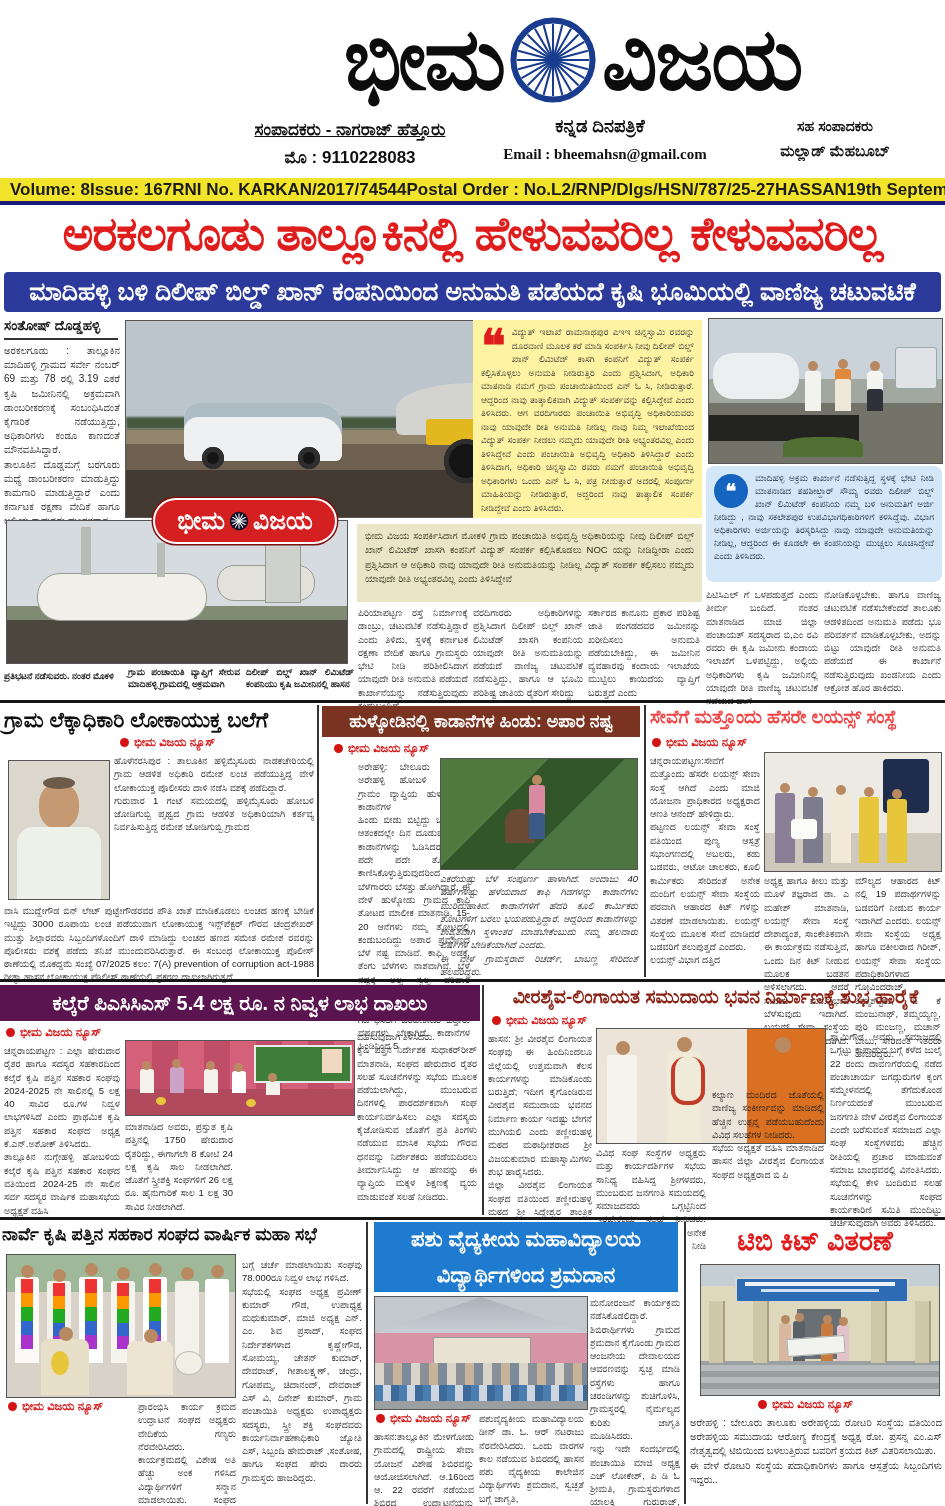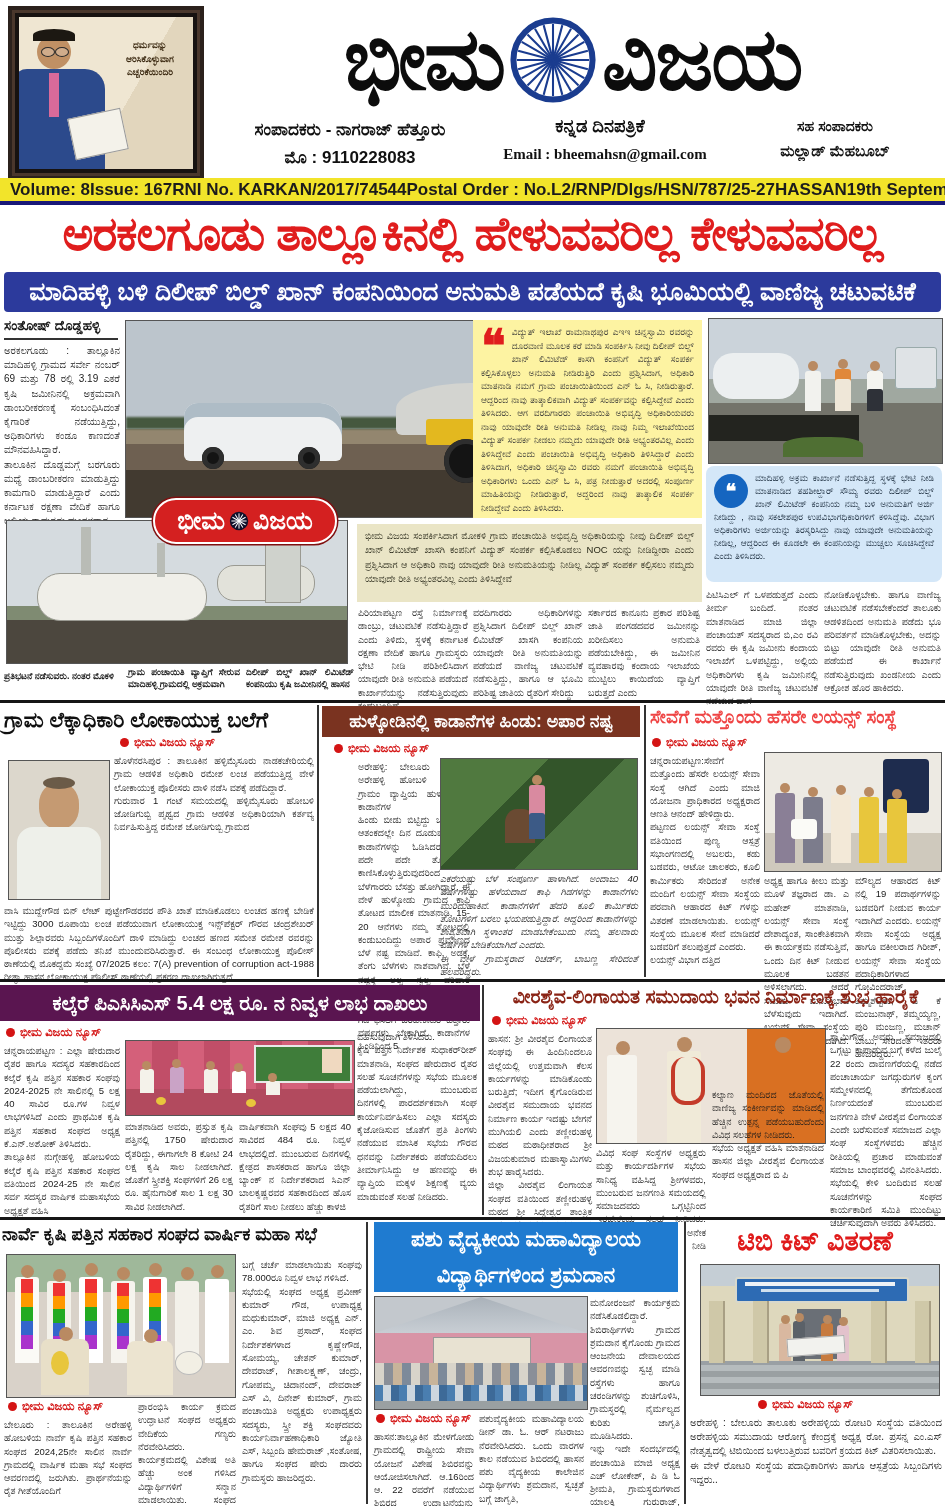--- a/index.html
+++ b/index.html
@@ -77,32 +77,20 @@
   .phH{background:linear-gradient(#c5ced5 0 16%,#ded8bd 16% 74%,#9aa0a4 74% 100%);}
   .wheel{position:absolute;border-radius:50%;background:#141414;box-shadow:inset 0 0 0 5px #2e2e2e;}
   .person{position:absolute;border-radius:3px 3px 0 0;}
   .head{position:absolute;width:10px;height:10px;border-radius:50%;background:#b98a62;}
 </style>
 </head>
 <body>
 
 <div class="page">
 
-  <div class="frame">
-    <div class="frame-inner">
-      <div class="shape" style="left:18px;top:18px;width:34px;height:34px;border-radius:50%;background:#c09064;"></div>
-      <div class="shape" style="left:14px;top:12px;width:42px;height:12px;border-radius:50% 50% 0 0;background:#1c1812;"></div>
-      <div class="shape" style="left:22px;top:30px;width:12px;height:8px;border:1.5px solid #2a2a2a;border-radius:50%;background:rgba(255,255,255,.25);"></div>
-      <div class="shape" style="left:36px;top:30px;width:12px;height:8px;border:1.5px solid #2a2a2a;border-radius:50%;background:rgba(255,255,255,.25);"></div>
-      <div class="shape" style="left:-6px;top:52px;width:92px;height:100px;background:#2c4a8c;border-radius:14px 20px 0 0;"></div>
-      <div class="shape" style="left:30px;top:56px;width:10px;height:44px;background:#d96a9a;"></div>
-      <div class="shape" style="left:52px;top:96px;width:52px;height:40px;background:#f4f2ea;border:1px solid #999;transform:rotate(-12deg);"></div>
-      <div class="fr-quote">ಧರ್ಮವನ್ನು ಆರಿಸಿಕೊಳ್ಳುವಾಗ ಎಚ್ಚರಿಕೆಯಿಂದಿರಿ</div>
-    </div>
-  </div>
 
   <div class="mast-title">
     <span class="tword">ಭೀಮ</span>
     <svg width="86" height="86" viewBox="-50 -50 100 100">
       <circle r="46" fill="none" stroke="#1a3c8f" stroke-width="7"></circle>
       <circle r="7" fill="#1a3c8f"></circle>
       <g stroke="#1a3c8f" stroke-width="2.4">
         <line y1="-42" y2="42"></line>
           <line y1="-42" y2="42" transform="rotate(15)"></line>
         <line y1="-42" y2="42" transform="rotate(30)"></line>
@@ -113,21 +101,21 @@
           <line y1="-42" y2="42" transform="rotate(105)"></line>
         <line y1="-42" y2="42" transform="rotate(120)"></line>
           <line y1="-42" y2="42" transform="rotate(135)"></line>
         <line y1="-42" y2="42" transform="rotate(150)"></line>
           <line y1="-42" y2="42" transform="rotate(165)"></line>
       </g>
     </svg>
     <span class="tword">ವಿಜಯ</span>
   </div>
 
-  <div class="mast-sub abs" style="left:225px;top:120px;width:250px;text-align:center;font-size:17px;">ಸಂಪಾದಕರು - ನಾಗರಾಜ್ ಹೆತ್ತೂರು</div>
+  <div class="mast-sub abs" style="left:225px;top:120px;width:250px;text-align:center;font-size:17px;text-decoration:underline;">ಸಂಪಾದಕರು - ನಾಗರಾಜ್ ಹೆತ್ತೂರು</div>
   <div class="mast-sub abs" style="left:255px;top:148px;width:190px;text-align:center;font-size:17px;">ಮೊ : 9110228083</div>
   <div class="mast-sub abs" style="left:500px;top:116px;width:200px;text-align:center;font-size:18px;">ಕನ್ನಡ ದಿನಪತ್ರಿಕೆ</div>
   <div class="mast-sub abs" style="left:470px;top:146px;width:270px;text-align:center;font-size:15px;font-family:'Liberation Serif',serif;">Email : bheemahsn@gmail.com</div>
   <div class="mast-sub abs" style="left:750px;top:118px;width:170px;text-align:center;font-size:14px;">ಸಹ ಸಂಪಾದಕರು</div>
   <div class="mast-sub abs" style="left:740px;top:142px;width:190px;text-align:center;font-size:15px;">ಮಲ್ಲಾಡ್ ಮೆಹಬೂಬ್</div>
 
   <div class="yellowbar">
     <span>Volume: 8</span>
     <span>Issue: 167</span>
     <span>RNI No. KARKAN/2017/74544</span>
@@ -301,21 +289,20 @@
     <div class="person" style="left:78px;top:28px;width:14px;height:24px;background:#f4f2ea;"></div>
     <div class="head" style="left:80px;top:20px;width:9px;height:9px;"></div>
     <div class="person" style="left:106px;top:30px;width:14px;height:22px;background:#ffffff;"></div>
     <div class="head" style="left:108px;top:22px;width:9px;height:9px;"></div>
     <div class="person" style="left:140px;top:40px;width:14px;height:14px;background:#f4f2ea;"></div>
     <div class="head" style="left:142px;top:32px;width:9px;height:9px;"></div>
     <div class="shape" style="left:30px;top:56px;width:10px;height:8px;border-radius:50%;background:#e8c63c;"></div>
     <div class="shape" style="left:120px;top:58px;width:10px;height:8px;border-radius:50%;background:#e8c63c;"></div>
   </div>
   <div class="abs bts" style="left:125px;top:1120px;width:108px;height:94px;">ಮಾತನಾಡಿದ ಅವರು, ಪ್ರಸ್ತುತ ಕೃಷಿ ಪತ್ತಿನಲ್ಲಿ 1750 ಷೇರುದಾರ ರೈತರಿದ್ದು, ಈಗಾಗಲೇ 8 ಕೋಟಿ 24 ಲಕ್ಷ ಕೃಷಿ ಸಾಲ ನೀಡಲಾಗಿದೆ. ಜೊತೆಗೆ ಸ್ತ್ರೀಶಕ್ತಿ ಸಂಘಗಳಿಗೆ 26 ಲಕ್ಷ ರೂ. ಹೈನುಗಾರಿಕೆ ಸಾಲ 1 ಲಕ್ಷ 30 ಸಾವಿರ ನೀಡಲಾಗಿದೆ.</div>
-  <div class="abs bts" style="left:239px;top:1120px;width:112px;height:94px;">ವಾರ್ಷಿಕವಾಗಿ ಸಂಘವು 5 ಲಕ್ಷದ 40 ಸಾವಿರದ 484 ರೂ. ನಿವ್ವಳ ಲಾಭದಲ್ಲಿದೆ. ಮುಂಬರುವ ದಿನಗಳಲ್ಲಿ ಕ್ಷೇತ್ರದ ಶಾಸಕರಾದ ಹಾಗೂ ಜಿಲ್ಲಾ ಬ್ಯಾಂಕ್ ನ ನಿರ್ದೇಶಕರಾದ ಸಿಎನ್ ಬಾಲಕೃಷ್ಣರವರ ಸಹಕಾರದಿಂದ ಹೊಸ ರೈತರಿಗೆ ಸಾಲ ನೀಡಲು ಹೆಚ್ಚು ಕಾಳಜಿ</div>
   <div class="abs bts" style="left:357px;top:1030px;width:120px;height:184px;">ವಹಿಸುವುದಾಗಿ ತಿಳಿಸಿದರು.
 ಕೃಷಿ ಪತ್ತಿನ ನಿರ್ದೇಶಕ ಸುಧಾಕರ್‌ರೀಶ್ ಮಾತನಾಡಿ, ಸಂಘದ ಷೇರುದಾರ ರೈತರ ಸಲಹೆ ಸೂಚನೆಗಳನ್ನು ಸಭೆಯ ಮೂಲಕ ಪಡೆಯಲಾಗಿದ್ದು, ಮುಂಬರುವ ದಿನಗಳಲ್ಲಿ ಪಾರದರ್ಶಕವಾಗಿ ಸಂಘ ಕಾರ್ಯನಿರ್ವಹಿಸಲು ಎಲ್ಲಾ ಸದಸ್ಯರು ಕೈಜೋಡಿಸುವ ಜೊತೆಗೆ ಪ್ರತಿ ತಿಂಗಳು ನಡೆಯುವ ಮಾಸಿಕ ಸಭೆಯ ಗೌರವ ಧನವನ್ನು ನಿರ್ದೇಶಕರು ಪಡೆಯದಿರಲು ತೀರ್ಮಾನಿಸಿದ್ದು ಆ ಹಣವನ್ನು ಈ ವ್ಯಾಪ್ತಿಯ ಮಕ್ಕಳ ಶಿಕ್ಷಣಕ್ಕೆ ವ್ಯಯ ಮಾಡುವಂತೆ ಸಲಹೆ ನೀಡಿದರು.</div>
 
   <div class="abs hl-e" style="left:488px;top:986px;width:455px;text-align:center;">ವೀರಶೈವ-ಲಿಂಗಾಯತ ಸಮುದಾಯ ಭವನ ನಿರ್ಮಾಣಕ್ಕೆ ಶುಭ ಹಾರೈಕೆ</div>
   <div class="abs byline" style="left:492px;top:1014px;">
     <span class="dot"></span>
     <span>ಭೀಮ ವಿಜಯ ನ್ಯೂಸ್</span>
   </div>
   <div class="abs bts" style="left:488px;top:1032px;width:104px;height:182px;">ಹಾಸನ: ಶ್ರೀ ವೀರಶೈವ ಲಿಂಗಾಯತ ಸಂಘವು ಈ ಹಿಂದಿನಿಂದಲೂ ಜಿಲ್ಲೆಯಲ್ಲಿ ಉತ್ತಮವಾಗಿ ಕೆಲಸ ಕಾರ್ಯಗಳನ್ನು ಮಾಡಿಕೊಂಡು ಬರುತ್ತಿದೆ; ಇದೀಗ ಕೈಗೊಂಡಿರುವ ವೀರಶೈವ ಸಮುದಾಯ ಭವನದ ನಿರ್ಮಾಣ ಕಾರ್ಯ ಇದಷ್ಟು ಬೇಗನೆ ಮುಗಿಯಲಿ ಎಂದು ತಣ್ಣೀರುಹಳ್ಳ ಮಠದ ಮಠಾಧೀಶರಾದ ಶ್ರೀ ವಿಜಯಕುಮಾರ ಮಹಾಸ್ವಾಮಿಗಳು ಶುಭ ಹಾರೈಸಿದರು.
 ಜಿಲ್ಲಾ ವೀರಶೈವ ಲಿಂಗಾಯತ ಸಂಘದ ವತಿಯಿಂದ ತಣ್ಣೀರುಹಳ್ಳ ಮಠದ ಶ್ರೀ ಸಿದ್ದೇಶ್ವರ ತಾಂತ್ರಿಕ ಕಾಲೇಜಿನಲ್ಲಿ ನಡೆಸಲಾದ ಸಮಾಜದ</div>
@@ -362,21 +349,20 @@
     <div class="head" style="left:52px;top:72px;width:14px;height:14px;"></div>
     <div class="shape" style="left:44px;top:96px;width:18px;height:24px;border-radius:50%;background:#e8c63c;"></div>
     <div class="person" style="left:120px;top:86px;width:46px;height:54px;background:#ece4d0;border-radius:8px 8px 0 0;"></div>
     <div class="head" style="left:137px;top:74px;width:14px;height:14px;"></div>
     <div class="shape" style="left:168px;top:96px;width:26px;height:22px;border-radius:50%;background:#f2efe4;border:1px solid #bbb;"></div>
   </div>
   <div class="abs byline" style="left:8px;top:1400px;">
     <span class="dot"></span>
     <span>ಭೀಮ ವಿಜಯ ನ್ಯೂಸ್</span>
   </div>
-  <div class="abs bts" style="left:4px;top:1418px;width:128px;height:86px;">ಬೇಲೂರು : ತಾಲೂಕಿನ ಅರೇಹಳ್ಳಿ ಹೋಬಳಿಯ ನಾರ್ವೆ ಕೃಷಿ ಪತ್ತಿನ ಸಹಕಾರ ಸಂಘದ 2024,25ನೇ ಸಾಲಿನ ನಾರ್ವೆ ಗ್ರಾಮದಲ್ಲಿ ವಾರ್ಷಿಕ ಮಹಾ ಸಭೆ ಸಂಘದ ಆವರಣದಲ್ಲಿ ಜರುಗಿತು. ಪ್ರಾರ್ಥನೆಯನ್ನು ರೈತ ಗೀತೆಯೊಂದಿಗೆ</div>
   <div class="abs bts" style="left:138px;top:1400px;width:98px;height:104px;">ಪ್ರಾರಂಭಿಸಿ ಕಾರ್ಯ ಕ್ರಮದ ಉದ್ಘಾಟನೆ ಸಂಘದ ಅಧ್ಯಕ್ಷರು ವೇದಿಕೆಯ ಗಣ್ಯರು ನೆರವೇರಿಸಿದರು.
 ಕಾರ್ಯಕ್ರಮದಲ್ಲಿ ವಿಶೇಷ ಅತಿ ಹೆಚ್ಚು ಅಂಕ ಗಳಿಸಿದ ವಿದ್ಯಾರ್ಥಿಗಳಿಗೆ ಸನ್ಮಾನ ಮಾಡಲಾಯಿತು. ಸಂಘದ ವರ್ಷದ ಆದಾಯ ಮತ್ತು ವಹಿವಾಟು ಲಾಭಾಂಶ</div>
   <div class="abs bts" style="left:242px;top:1258px;width:120px;height:246px;">ಬಗ್ಗೆ ಚರ್ಚೆ ಮಾಡಲಾಯಿತು ಸಂಘವು 78.000ರೂ ನಿವ್ವಳ ಲಾಭ ಗಳಿಸಿದೆ.
 ಸಭೆಯಲ್ಲಿ ಸಂಘದ ಅಧ್ಯಕ್ಷ ಪ್ರವೀಣ್ ಕುಮಾರ್ ಗೌಡ, ಉಪಾಧ್ಯಕ್ಷ ಮಧುಕುಮಾರ್, ಮಾಜಿ ಅಧ್ಯಕ್ಷ ಎನ್. ಎಂ. ಶಿವ ಪ್ರಸಾದ್, ಸಂಘದ ನಿರ್ದೇಶಕಗಳಾದ ಕೃಷ್ಣೇಗೌಡ, ಸೋಮಯ್ಯ, ಚೇತನ್ ಕುಮಾರ್, ದೇವರಾಜ್, ಗೀತಾಲಕ್ಷ್ಮಣ್, ಚಂದ್ರು, ಗೋಪಮ್ಮ, ಚಿದಾನಂದ್, ದೇವರಾಜ್ ಎಸ್ ವಿ, ದಿನೇಶ್ ಕುಮಾರ್, ಗ್ರಾಮ ಪಂಚಾಯಿತಿ ಅಧ್ಯಕ್ಷರು ಉಪಾಧ್ಯಕ್ಷರು ಸದಸ್ಯರು, ಸ್ತ್ರೀ ಶಕ್ತಿ ಸಂಘದವರು ಕಾರ್ಯನಿರ್ವಾಹಣಾಧಿಕಾರಿ ಜ್ಯೋತಿ ಎಸ್, ಸಿಬ್ಬಂದಿ ಹೇಮರಾಜ್ ,ಸಂತೋಷ, ಹಾಗೂ ಸಂಘದ ಷೇರು ದಾರರು ಗ್ರಾಮಸ್ಥರು ಹಾಜರಿದ್ದರು.</div>
 
   <div class="hl-g">
     <span>ಪಶು ವೈದ್ಯಕೀಯ ಮಹಾವಿದ್ಯಾಲಯ</span>
     <span>ವಿದ್ಯಾರ್ಥಿಗಳಿಂದ ಶ್ರಮದಾನ</span>
   </div>
   <div class="ph phG" style="left:374px;top:1296px;width:212px;height:112px;">

